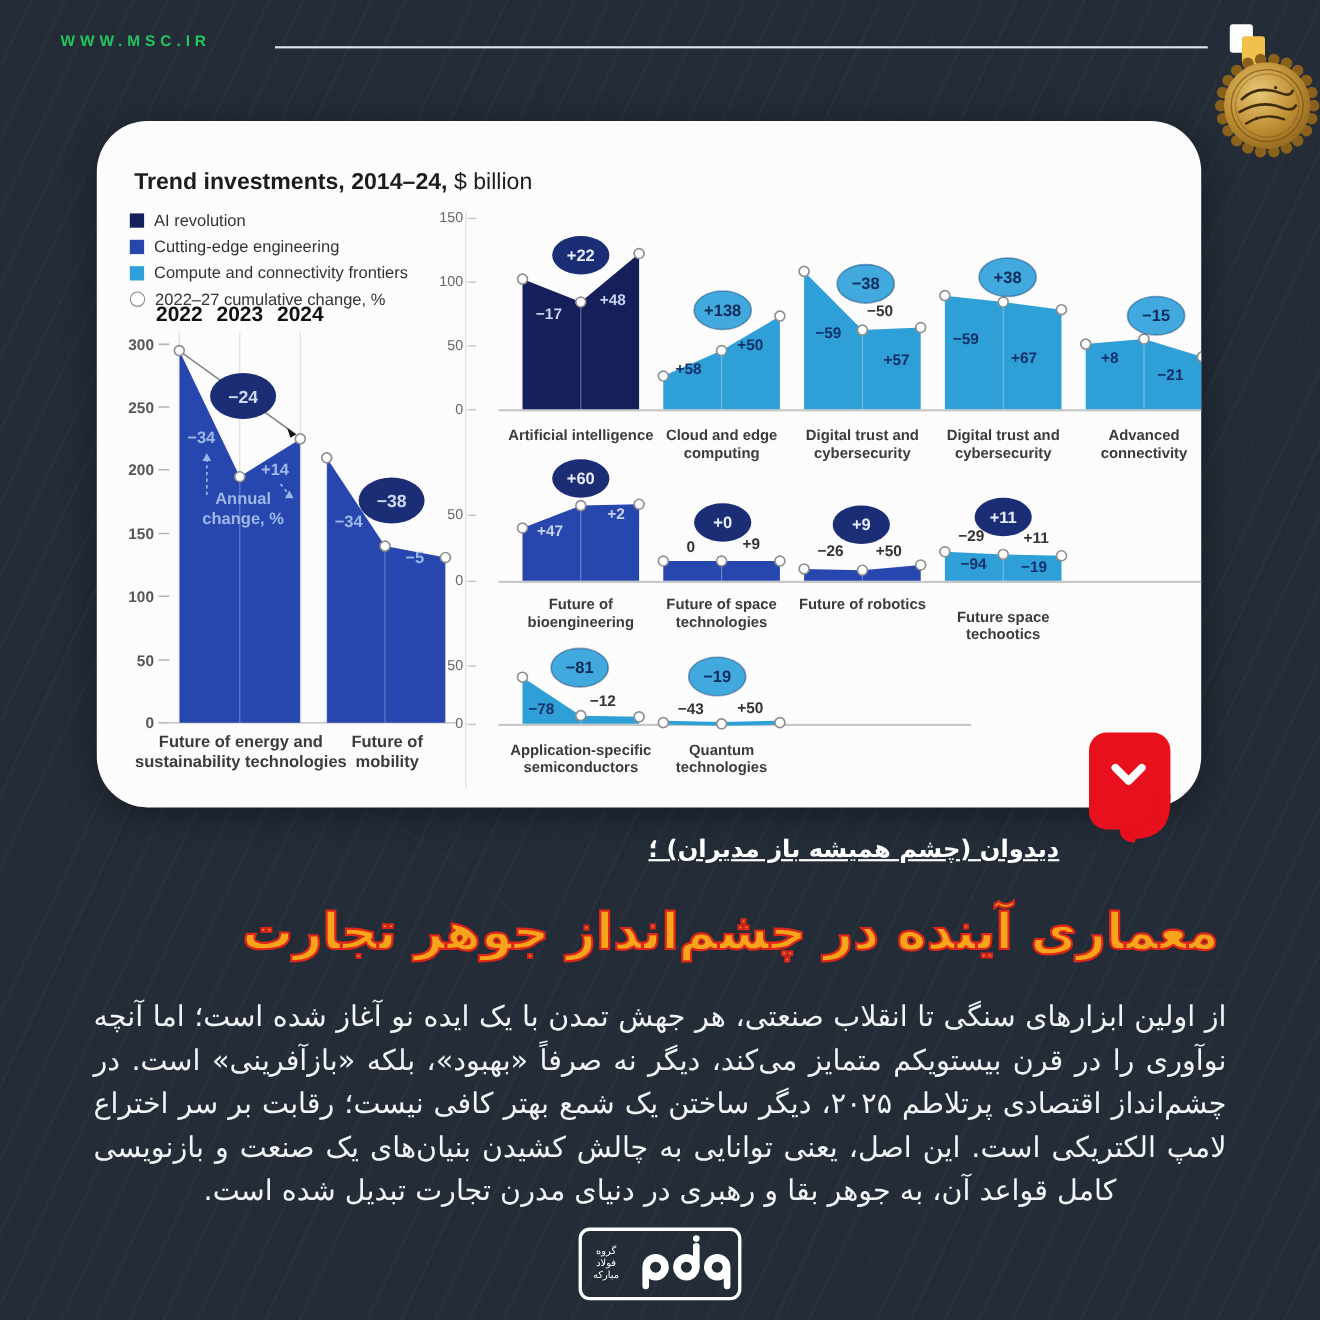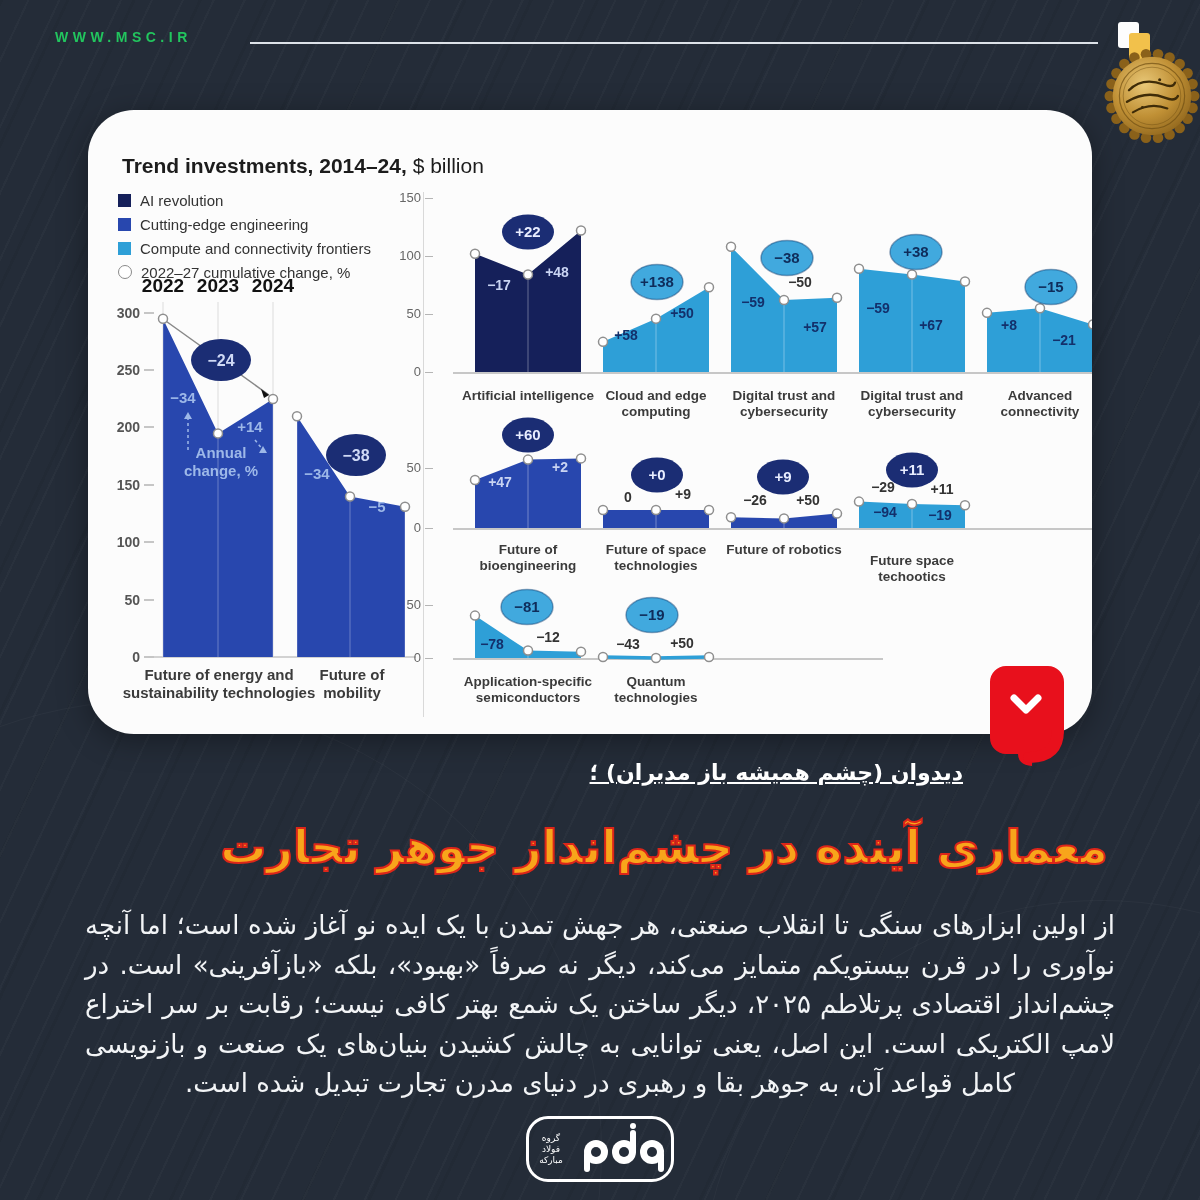--- a/index.html
+++ b/index.html
@@ -45,21 +45,21 @@
   .quote-bubble{position:absolute;left:986px;top:664px;width:82px;height:106px;}
   .caption{position:absolute;right:237px;top:760px;color:#fff;font-size:22px;font-weight:600;
            direction:rtl;font-family:"DejaVu Sans",sans-serif;text-decoration:underline;}
   .headline{position:absolute;right:92px;top:820px;margin:0;font-size:46px;font-weight:800;direction:rtl;
             color:#f8a51b;-webkit-text-stroke:2px #dd2619;font-family:"DejaVu Sans",sans-serif;}
   .body-text{position:absolute;left:85px;right:85px;top:906px;margin:0;color:#f2f4f6;font-size:26px;
              line-height:39.5px;direction:rtl;text-align:justify;text-align-last:center;
              font-family:"DejaVu Sans",sans-serif;font-weight:500;}
 
   .footer-logo{position:absolute;left:50%;transform:translateX(-50%);top:1116px;width:148px;height:66px;
-               border:3px solid #fff;border-radius:22px;display:flex;align-items:center;box-sizing:border-box;}
+               border:3px solid #fff;border-radius:10px;display:flex;align-items:center;box-sizing:border-box;}
   .footer-words{width:44px;text-align:center;color:#fff;font-size:9px;line-height:11px;direction:rtl;
                 font-family:"DejaVu Sans",sans-serif;}
   .footer-glyphs{flex:1;height:54px;}
 </style>
 </head>
 <body>
 
 <div class="bg-lines"></div>
 <div class="bg-curve" style="left:-300px;top:700px;width:900px;height:900px;"></div>
 <div class="bg-curve" style="left:700px;top:900px;width:800px;height:800px;"></div>

